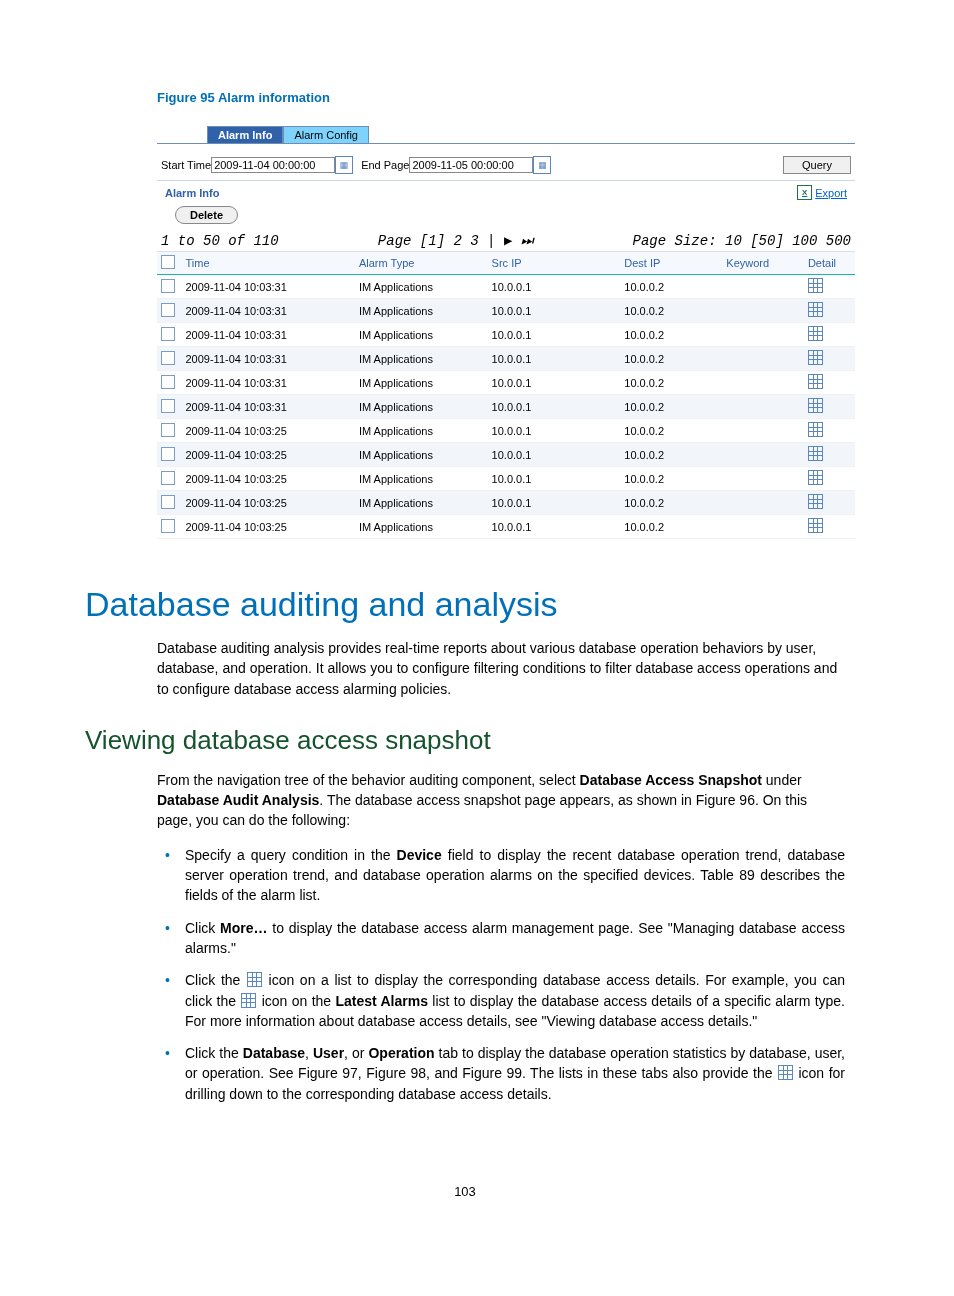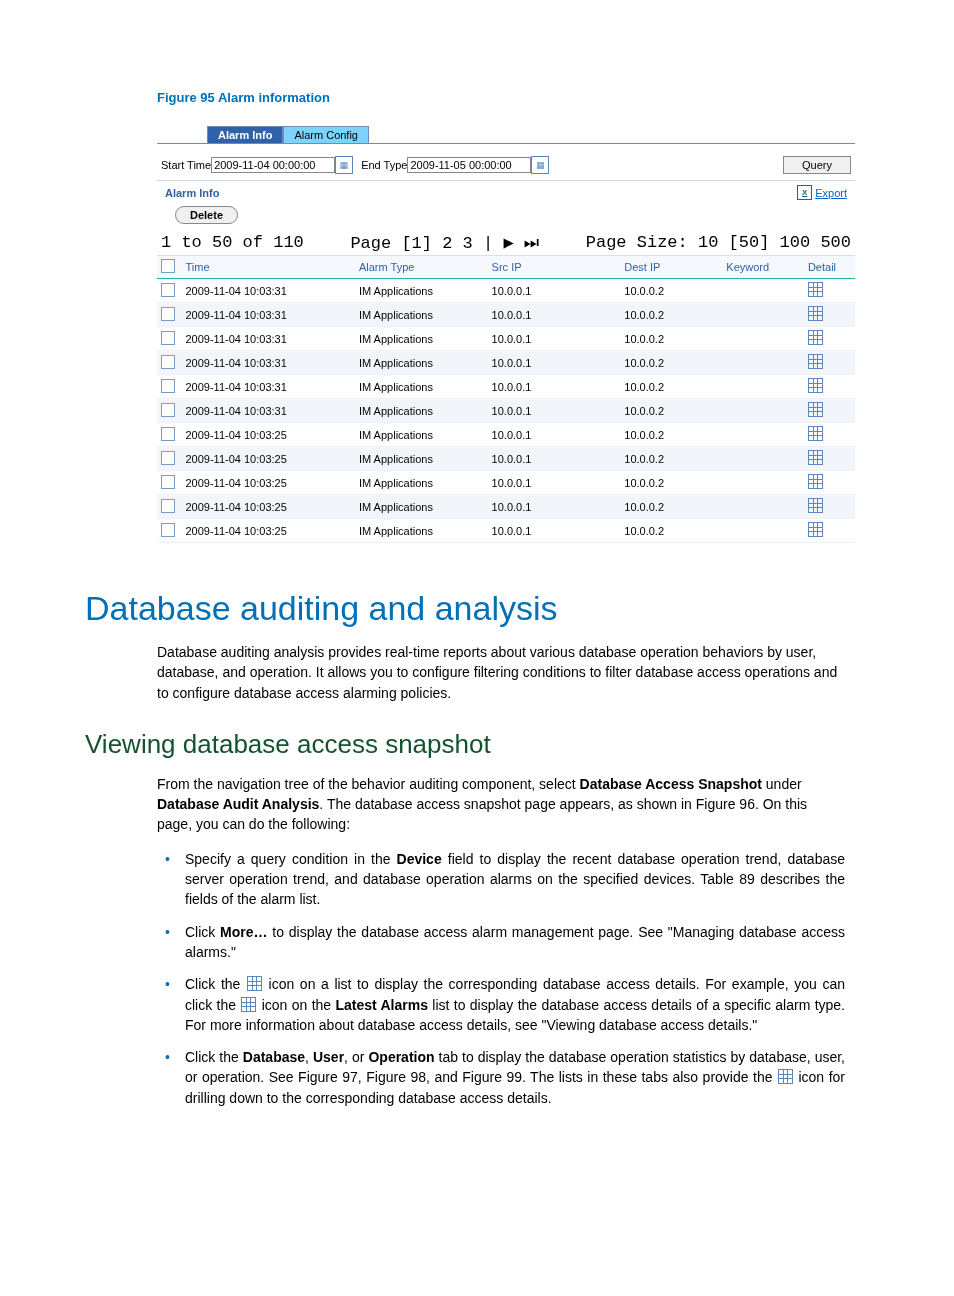--- a/index.html
+++ b/index.html
@@ -105,22 +105,23 @@
     display: inline-flex; align-items: center; justify-content: center;
     color: #207245; font-size: 8px; font-weight: bold;
   }
   .del-row { padding: 2px 6px 6px 18px; }
   .del-row .btn { padding: 2px 14px; font-weight: bold; border-radius: 9px; }
 
   .pager-row {
     display: flex;
     align-items: center;
     font-family: "Courier New", monospace;
-    font-size: 17px;
+    font-size: 14px;
     padding: 2px 4px;
+    font-style: italic;
   }
   .pager-left {}
   .pager-center { flex: 1; text-align: center; }
   .pager-right { text-align: right; }
   .table {
     width: 100%;
     border-collapse: collapse;
     font-size: 11px;
   }
   .table th {
@@ -226,21 +227,21 @@
       <div class="tabs-pad"></div>
       <div class="tab active">Alarm Info</div>
       <div class="tab">Alarm Config</div>
     </div>
 
     <div class="filter-row">
       <span>Start Time</span>
       <input type="text" value="2009-11-04 00:00:00" style="">
       <span class="cal-icon">▦</span>
       <span style="width:8px"></span>
-      <span>End Type</span>
+      <span>End Page</span>
       <input type="text" value="2009-11-05 00:00:00" style="">
       <span class="cal-icon">▦</span>
       <span class="filter-spacer"></span>
       <button class="btn">Query</button>
     </div>
 
     <div class="section-head">
       <span>Alarm Info</span>
       <a class="export-link">
         <span class="xls-icon">X</span>
@@ -398,13 +399,14 @@
       <span>Click </span><b>More…</b><span> to display the database access alarm management page. See "</span><a class="link">Managing database access alarms</a><span>."</span>
     </li>
     <li class="just">
       <span>Click the </span><span class="inline-grid-icon"></span><span> icon on a list to display the corresponding database access details. For example, you can click the </span><span class="inline-grid-icon"></span><span> icon on the </span><b>Latest Alarms</b><span> list to display the database access details of a specific alarm type. For more information about database access details, see "</span><a class="link">Viewing database access details</a><span>."</span>
     </li>
     <li class="just">
       <span>Click the </span><b>Database</b><span>, </span><b>User</b><span>, or </span><b>Operation</b><span> tab to display the database operation statistics by database, user, or operation. See </span><a class="link">Figure 97</a><span>, </span><a class="link">Figure 98</a><span>, and </span><a class="link">Figure 99</a><span>. The lists in these tabs also provide the </span><span class="inline-grid-icon"></span><span> icon for drilling down to the corresponding database access details.</span>
     </li>
   </ul>
 
+  <div class="page-num">103</div>
 </div>
 
 </body></html>

